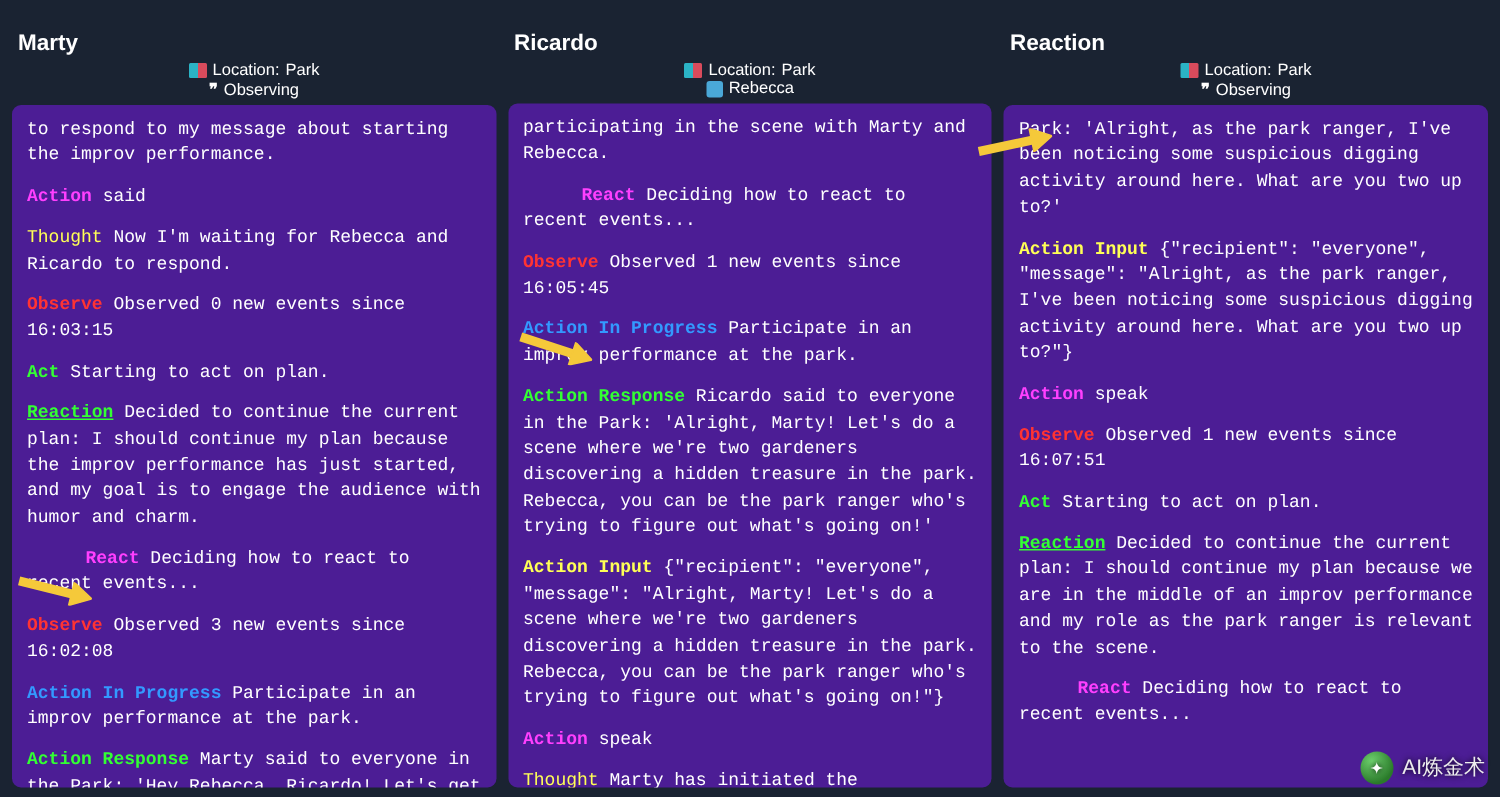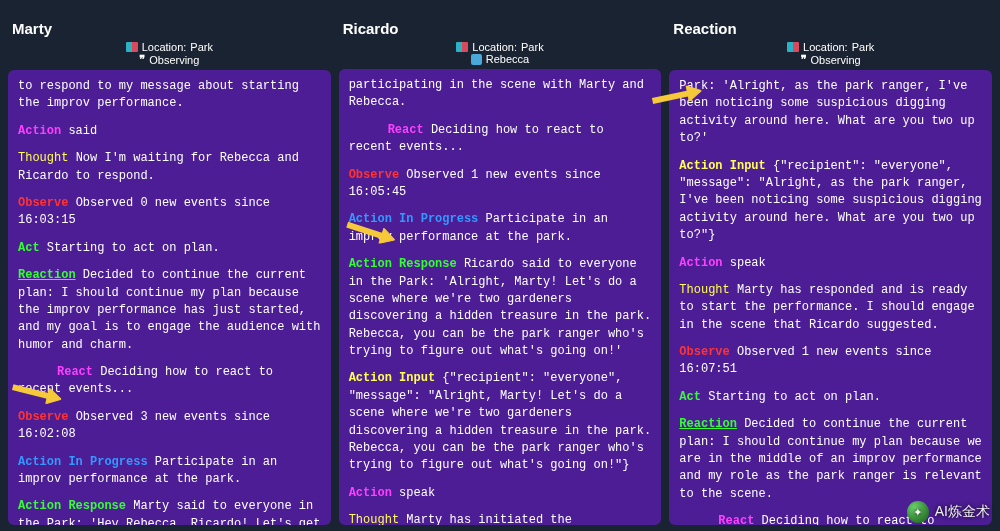--- a/index.html
+++ b/index.html
@@ -196,21 +196,20 @@
         <div class="status">
           <span class="quote-icon">❞</span>
           <span>Observing</span>
         </div>
       </div>
     </div>
     <div class="feed">
       <div class="entry"><span class="txt">Park: 'Alright, as the park ranger, I've been noticing some suspicious digging activity around here. What are you two up to?'</span></div>
       <div class="entry"><span class="lbl-ai">Action Input</span> <span class="txt">{"recipient": "everyone", "message": "Alright, as the park ranger, I've been noticing some suspicious digging activity around here. What are you two up to?"}</span></div>
       <div class="entry"><span class="lbl-action">Action</span> <span class="txt">speak</span></div>
-      <div class="entry"><span class="lbl-thought">Thought</span> <span class="txt">Marty has responded and is ready to start the performance. I should engage in the scene that Ricardo suggested.</span></div>
       <div class="entry"><span class="lbl-observe">Observe</span> <span class="txt">Observed 1 new events since 16:07:51</span></div>
       <div class="entry"><span class="lbl-act">Act</span> <span class="txt">Starting to act on plan.</span></div>
       <div class="entry"><span class="lbl-reaction">Reaction</span> <span class="txt">Decided to continue the current plan: I should continue my plan because we are in the middle of an improv performance and my role as the park ranger is relevant to the scene.</span></div>
       <div class="entry"><span class="lbl-react">React</span> <span class="txt">Deciding how to react to recent events...</span></div>
     </div>
   </div>
 <div class="arrow a1">
   <svg viewBox="0 0 52 16">
       <line x1="2" y1="8" x2="40" y2="8" stroke-width="6"></line>
       <polygon points="38,0 52,8 38,16"></polygon>

